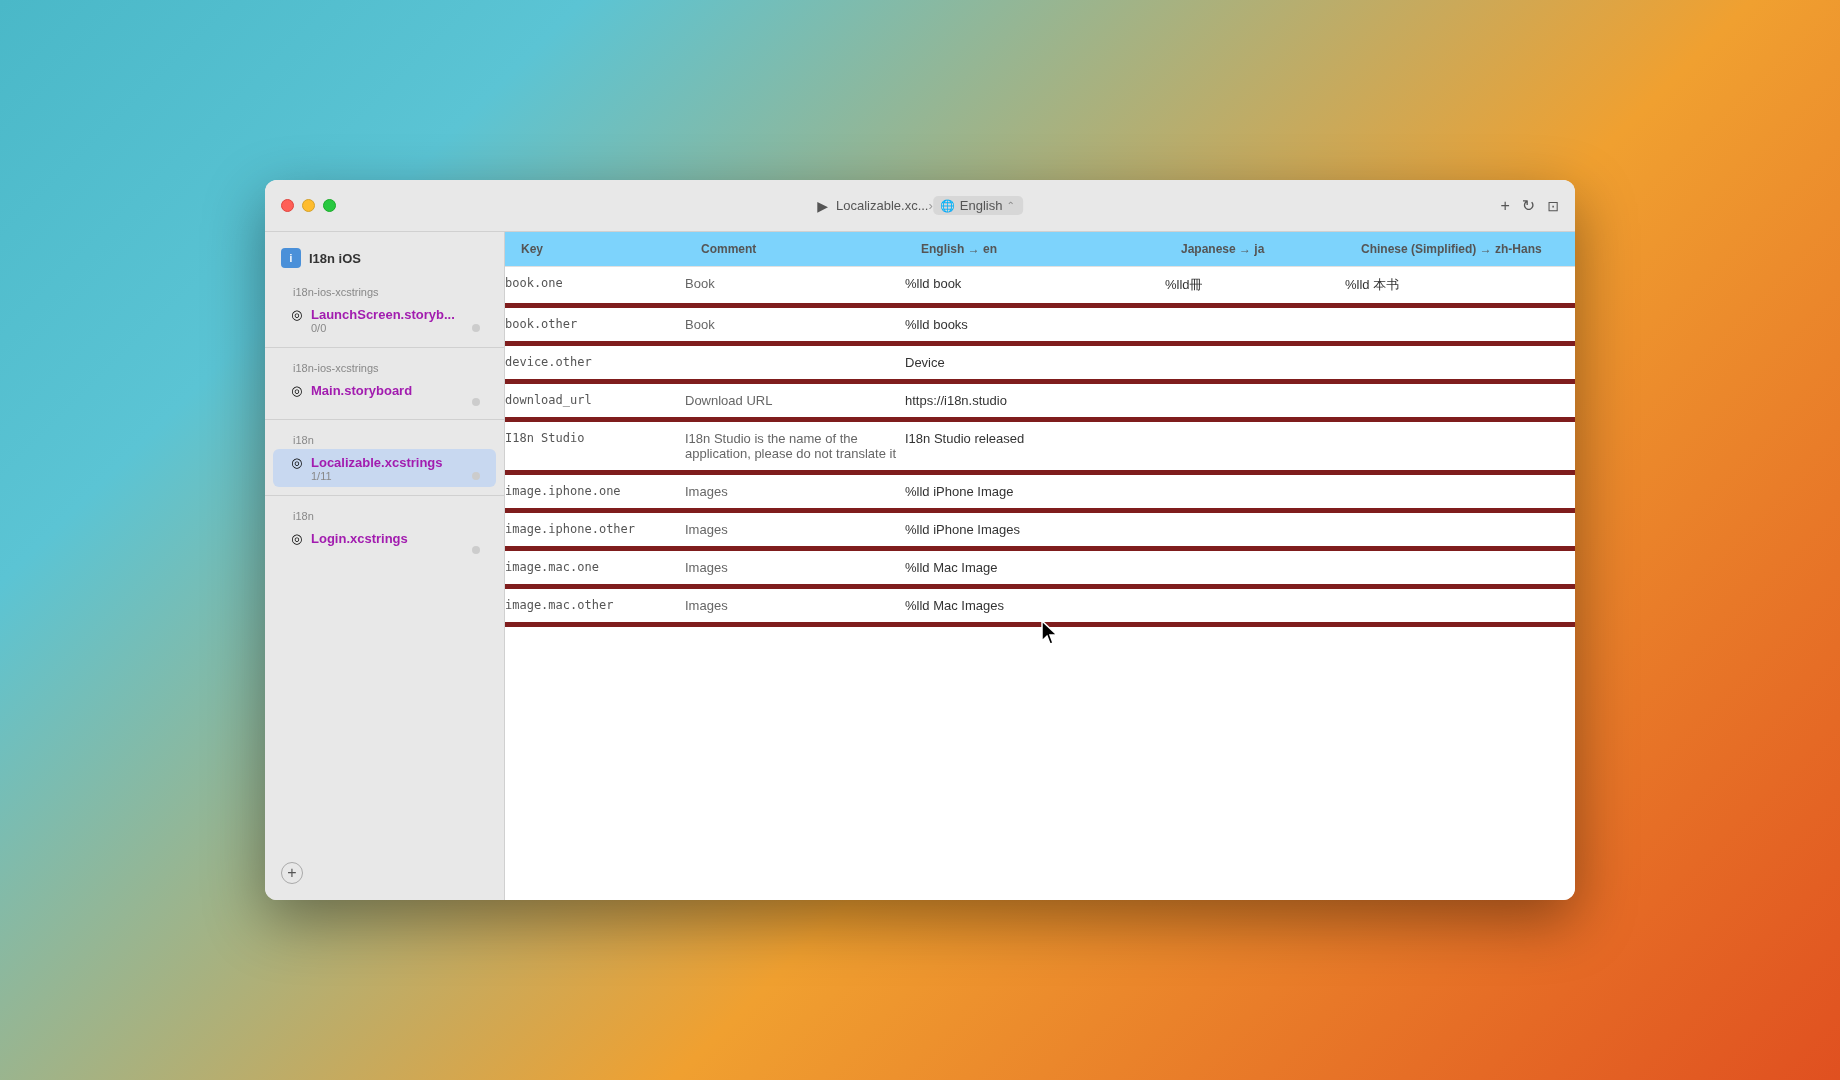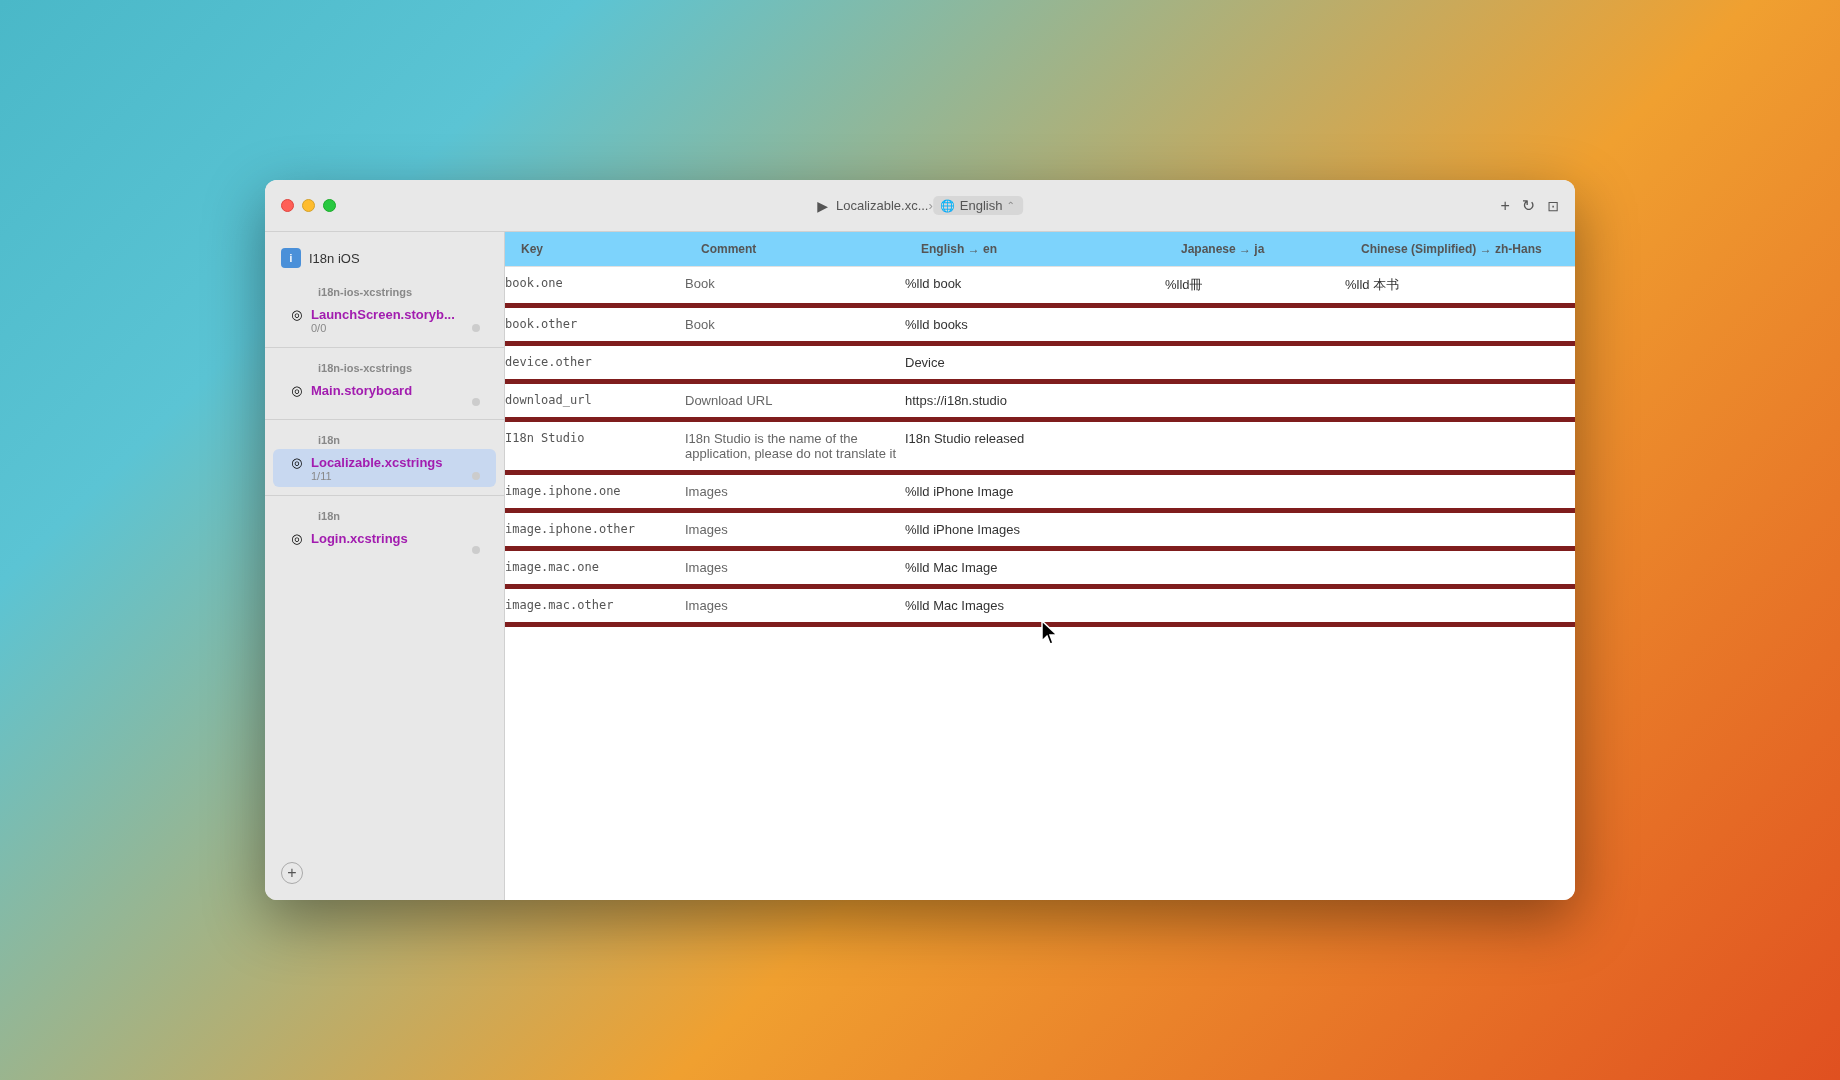--- a/index.html
+++ b/index.html
@@ -150,30 +150,29 @@
       display: flex;
       align-items: center;
       justify-content: center;
       color: white;
       font-size: 10px;
       font-weight: bold;
     }
 
     .project-name {
       font-size: 13px;
-      font-weight: 400;
+      font-weight: 700;
       color: #333;
     }
 
     .sidebar-section-label {
       font-size: 11px;
       color: #888;
-      padding: 6px 16px 2px 17px;
-      font-weight: 700;
-      margin-left: 36px;
+      padding: 6px 16px 2px 28px;
+      font-weight: 400;
     }
 
     .sidebar-item {
       padding: 5px 16px;
       display: flex;
       flex-direction: column;
       cursor: pointer;
       border-radius: 6px;
       margin: 1px 8px;
     }

